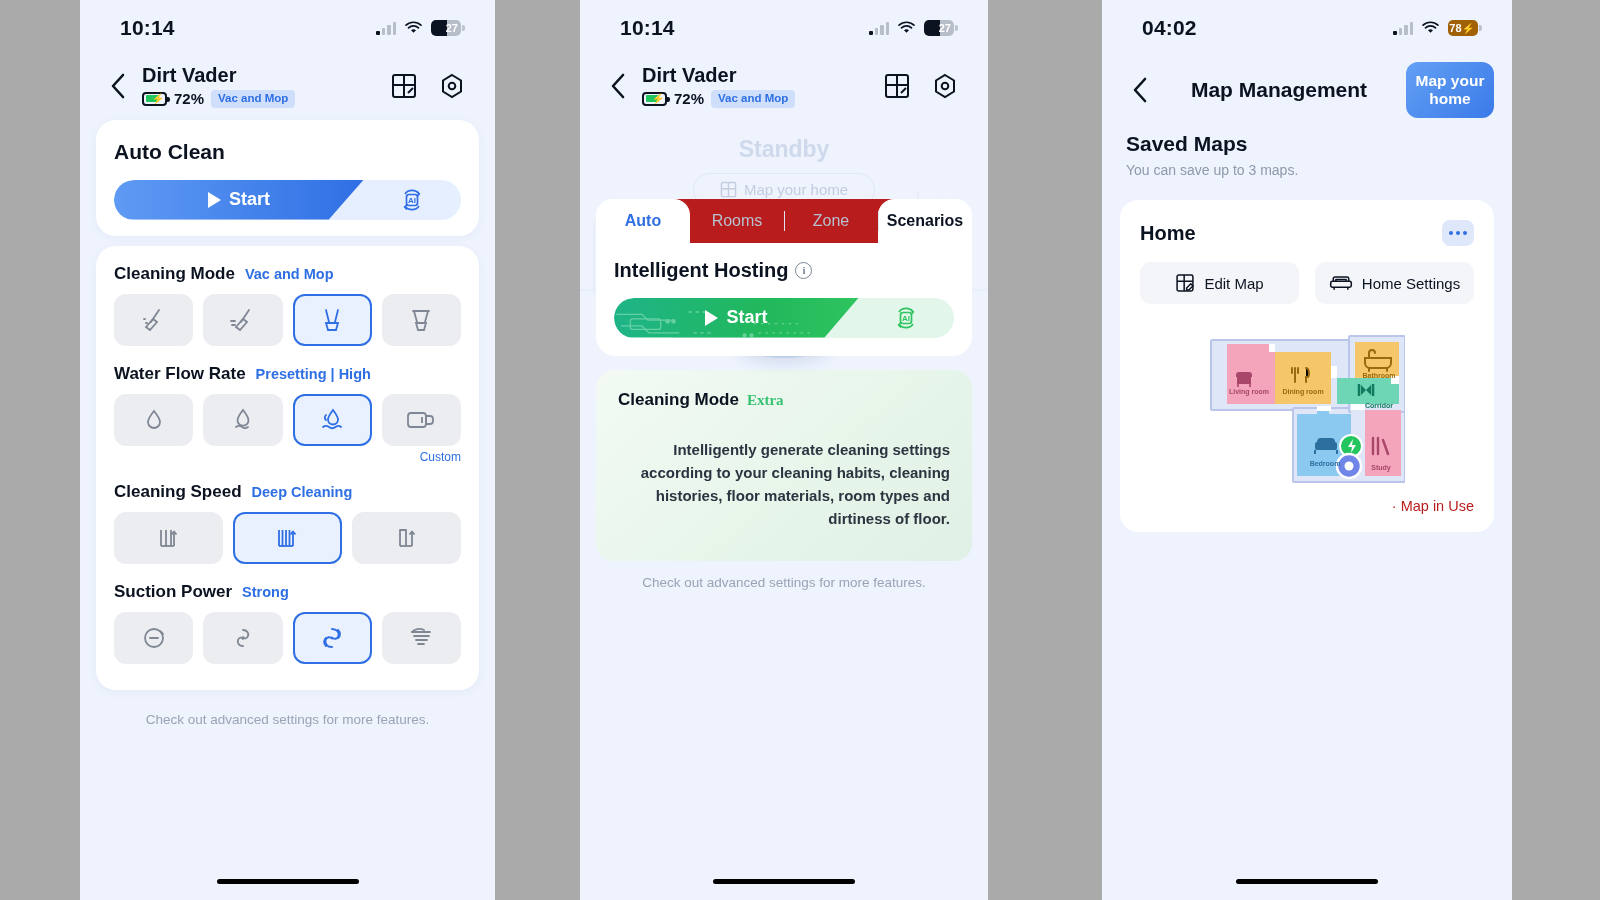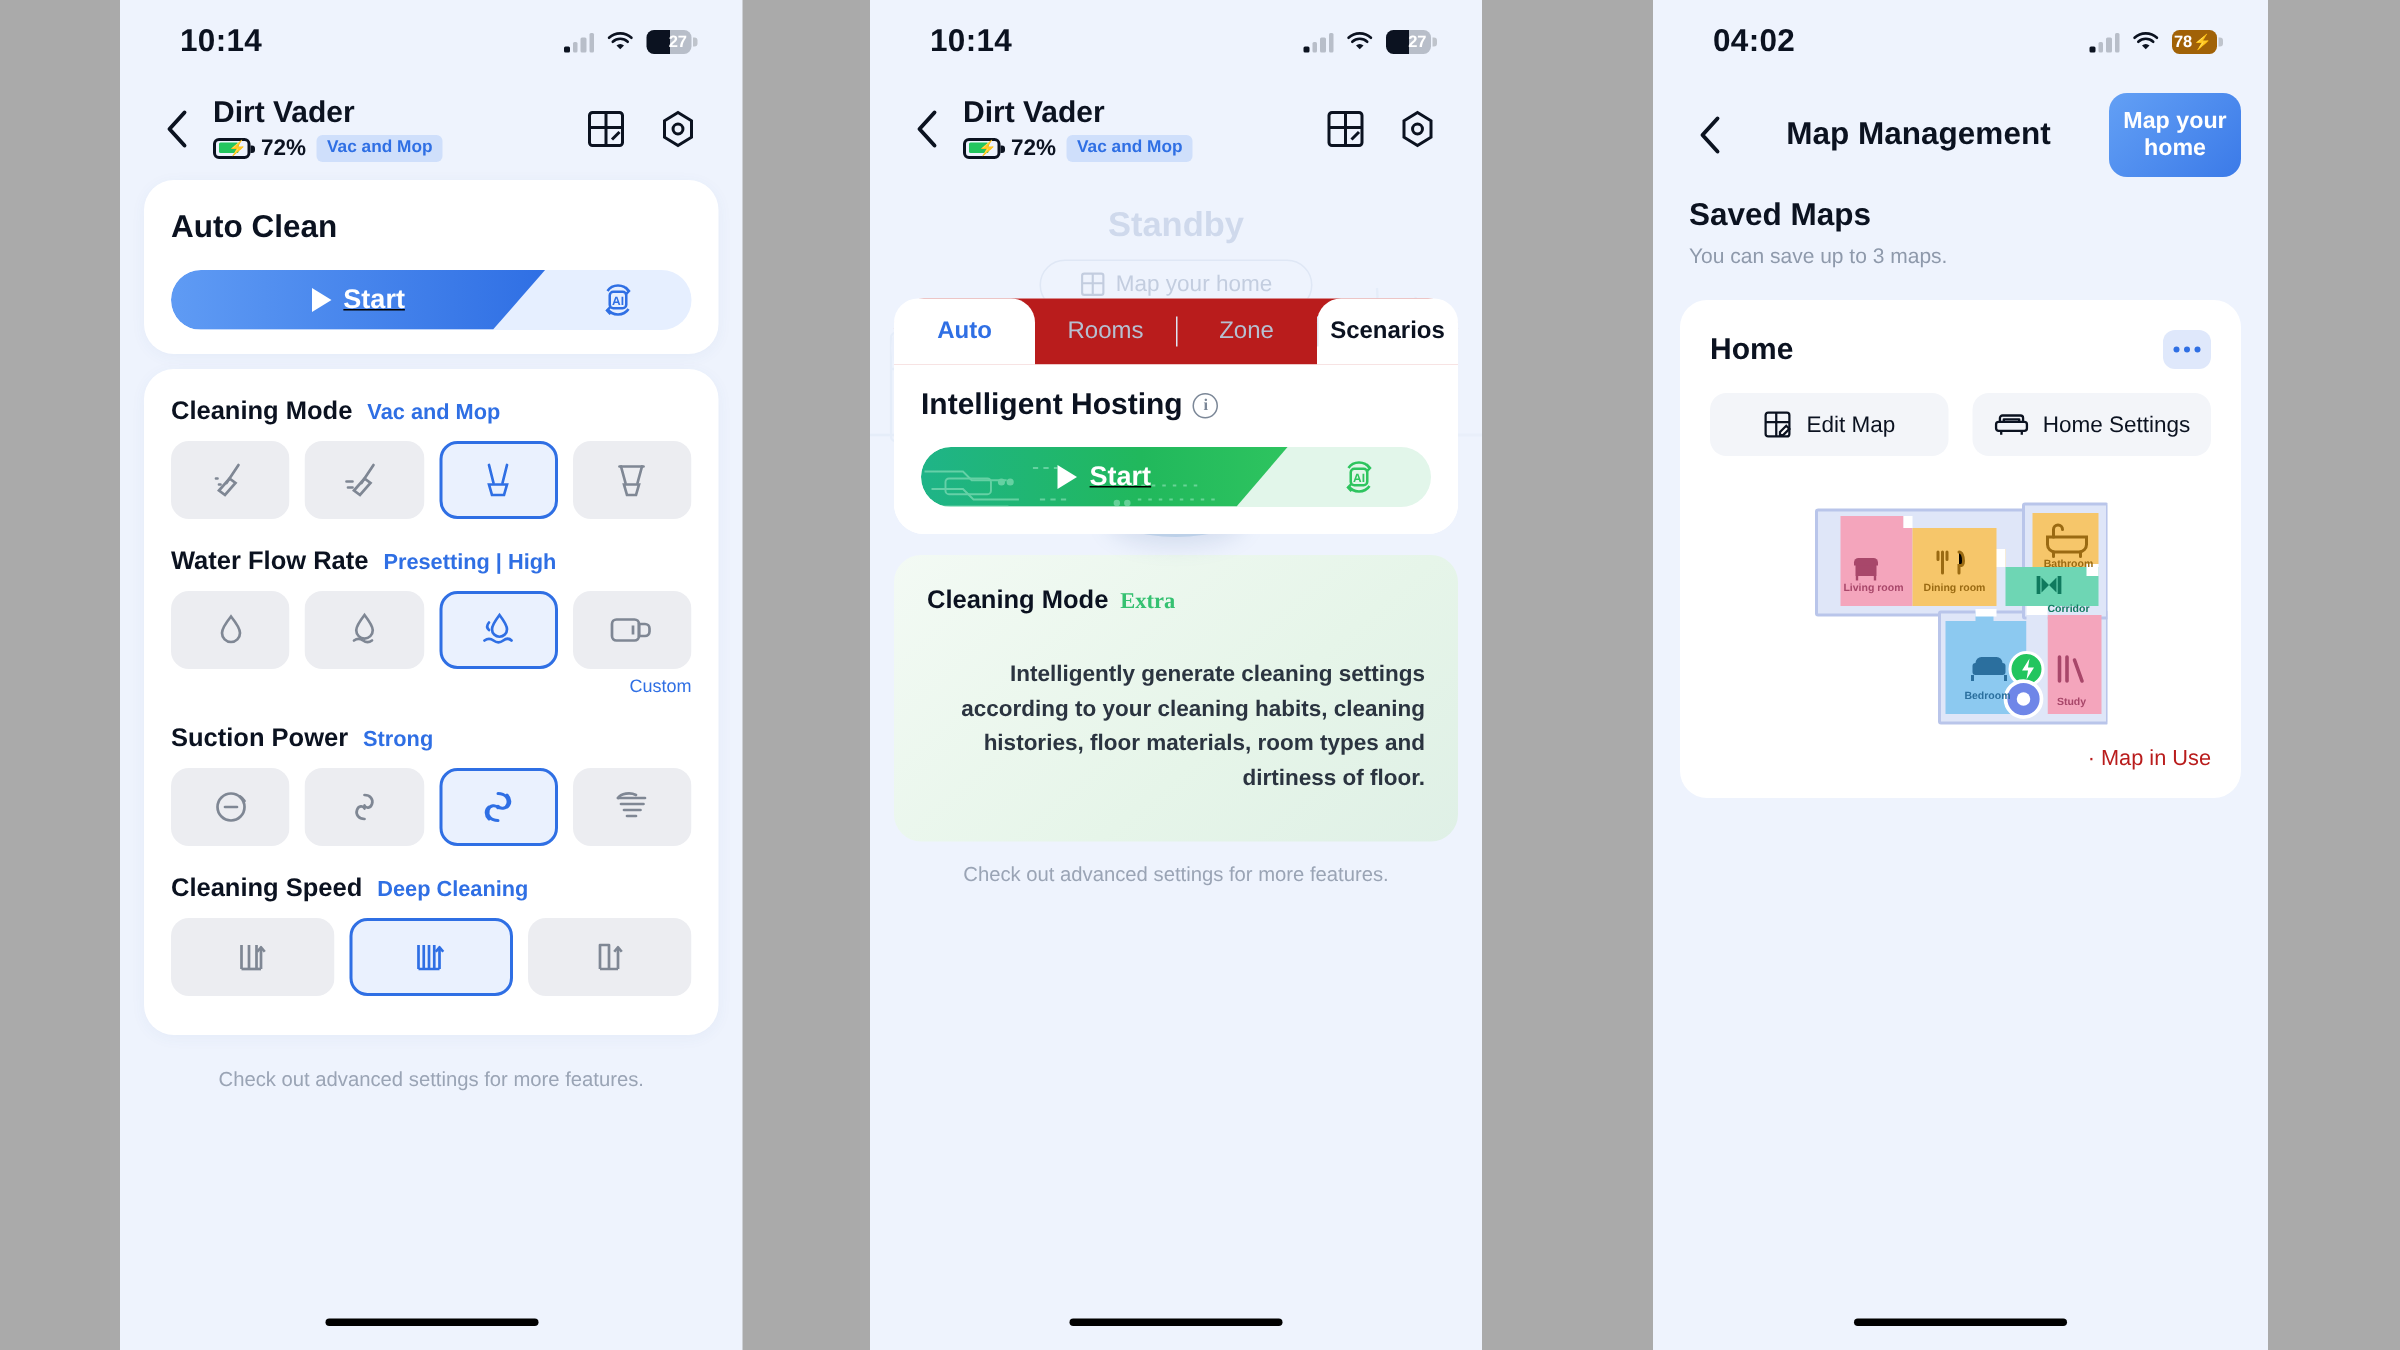--- a/index.html
+++ b/index.html
@@ -78,21 +78,21 @@
   .card {
     background: #fff; border-radius: 20px; margin: 0 16px;
     box-shadow: 0 2px 10px rgba(60,90,150,.05);
   }
   .auto-clean-card { margin-top: 12px; padding: 20px 18px 16px; position: relative; z-index: 3; }
   .card-title { font-size: 21px; font-weight: bold; color: #0b1220; }
 
   .start-wrap {
     position: relative; margin-top: 16px; height: 40px;
     border-radius: 20px; background: #e6efff; overflow: hidden;
-    display: flex; align-items: center; cursor: pointer; text-decoration: underline;
+    display: flex; align-items: center; cursor: pointer;
   }
   .start-wrap.green { background: #e2f6ea; }
   .start-fill {
     position:absolute; left:0; top:0; bottom:0; width: 72%;
     background: linear-gradient(90deg,#5f9bf4 0%, #2f6fe4 100%);
     clip-path: polygon(0 0, 100% 0, 86% 100%, 0 100%);
     border-radius: 20px 0 0 20px;
   }
   .start-fill.green {
     background: linear-gradient(90deg,#1fb488 0%, #21b85c 60%, #2ec45f 100%);
@@ -383,20 +383,53 @@
                 <path d="M17 9v6"></path>
               </svg>
           </div>
         </div>
         <div class="custom-lab">Custom</div>
       </div>
 
 
       <div style="margin-top:18px">
         <div class="row-head">
+          <span class="row-title">Cleaning Speed</span>
+          <span class="row-value">Deep Cleaning</span>
+        </div>
+        <div class="opt-row c3">
+          <div class="opt">
+            <svg width="30" height="28" viewBox="0 0 30 28" fill="none" stroke-width="1.8" stroke-linejoin="round">
+                <path d="M7 6v16M12 6v16M17 6v16"></path>
+                <path d="M7 22h13"></path>
+                <path d="M20 22V8"></path>
+                <path d="M17.5 10.5 20 7.5l2.5 3"></path>
+              </svg>
+          </div>
+          <div class="opt sel">
+            <svg width="30" height="28" viewBox="0 0 30 28" fill="none" stroke-width="1.8" stroke-linejoin="round">
+                <path d="M6 6v16M9.5 6v16M13 6v16M16.5 6v16"></path>
+                <path d="M6 22h14"></path>
+                <path d="M20 22V8"></path>
+                <path d="M17.5 10.5 20 7.5l2.5 3"></path>
+              </svg>
+          </div>
+          <div class="opt">
+            <svg width="30" height="28" viewBox="0 0 30 28" fill="none" stroke-width="1.8" stroke-linejoin="round">
+                <path d="M8 22V6h6v16"></path>
+                <path d="M8 22h12"></path>
+                <path d="M20 22V8"></path>
+                <path d="M17.5 10.5 20 7.5l2.5 3"></path>
+              </svg>
+          </div>
+        </div>
+      </div>
+
+      <div style="margin-top:18px">
+        <div class="row-head">
           <span class="row-title">Suction Power</span>
           <span class="row-value">Strong</span>
         </div>
         <div class="opt-row c4">
           <div class="opt">
             <svg width="28" height="28" viewBox="0 0 28 28" fill="none" stroke-width="1.8" stroke-linecap="round">
                 <circle cx="14" cy="14" r="9"></circle>
                 <path d="M10 14h8"></path>
                 <path d="M23 10a9 9 0 0 0-3-3"></path>
               </svg>
@@ -414,53 +447,20 @@
                 <path d="M20 6c2.5 2.5 2.5 6 0 8M8 22c-2.5-2.5-2.5-6 0-8"></path>
               </svg>
           </div>
           <div class="opt">
             <svg width="28" height="28" viewBox="0 0 28 28" fill="none" stroke-width="1.8" stroke-linecap="round">
                 <path d="M5 8h18"></path>
                 <path d="M7 12h15"></path>
                 <path d="M9 16h11"></path>
                 <path d="M11 20h6"></path>
                 <path d="M5 8c2-3 8-4 12-2"></path>
-              </svg>
-          </div>
-        </div>
-      </div>
-
-      <div style="margin-top:18px">
-        <div class="row-head">
-          <span class="row-title">Cleaning Speed</span>
-          <span class="row-value">Deep Cleaning</span>
-        </div>
-        <div class="opt-row c3">
-          <div class="opt">
-            <svg width="30" height="28" viewBox="0 0 30 28" fill="none" stroke-width="1.8" stroke-linejoin="round">
-                <path d="M7 6v16M12 6v16M17 6v16"></path>
-                <path d="M7 22h13"></path>
-                <path d="M20 22V8"></path>
-                <path d="M17.5 10.5 20 7.5l2.5 3"></path>
-              </svg>
-          </div>
-          <div class="opt sel">
-            <svg width="30" height="28" viewBox="0 0 30 28" fill="none" stroke-width="1.8" stroke-linejoin="round">
-                <path d="M6 6v16M9.5 6v16M13 6v16M16.5 6v16"></path>
-                <path d="M6 22h14"></path>
-                <path d="M20 22V8"></path>
-                <path d="M17.5 10.5 20 7.5l2.5 3"></path>
-              </svg>
-          </div>
-          <div class="opt">
-            <svg width="30" height="28" viewBox="0 0 30 28" fill="none" stroke-width="1.8" stroke-linejoin="round">
-                <path d="M8 22V6h6v16"></path>
-                <path d="M8 22h12"></path>
-                <path d="M20 22V8"></path>
-                <path d="M17.5 10.5 20 7.5l2.5 3"></path>
               </svg>
           </div>
         </div>
       </div>
     </div>
 
     <div class="footnote">Check out advanced settings for more features.</div>
     <div class="home-ind"></div>
   </div>
 

